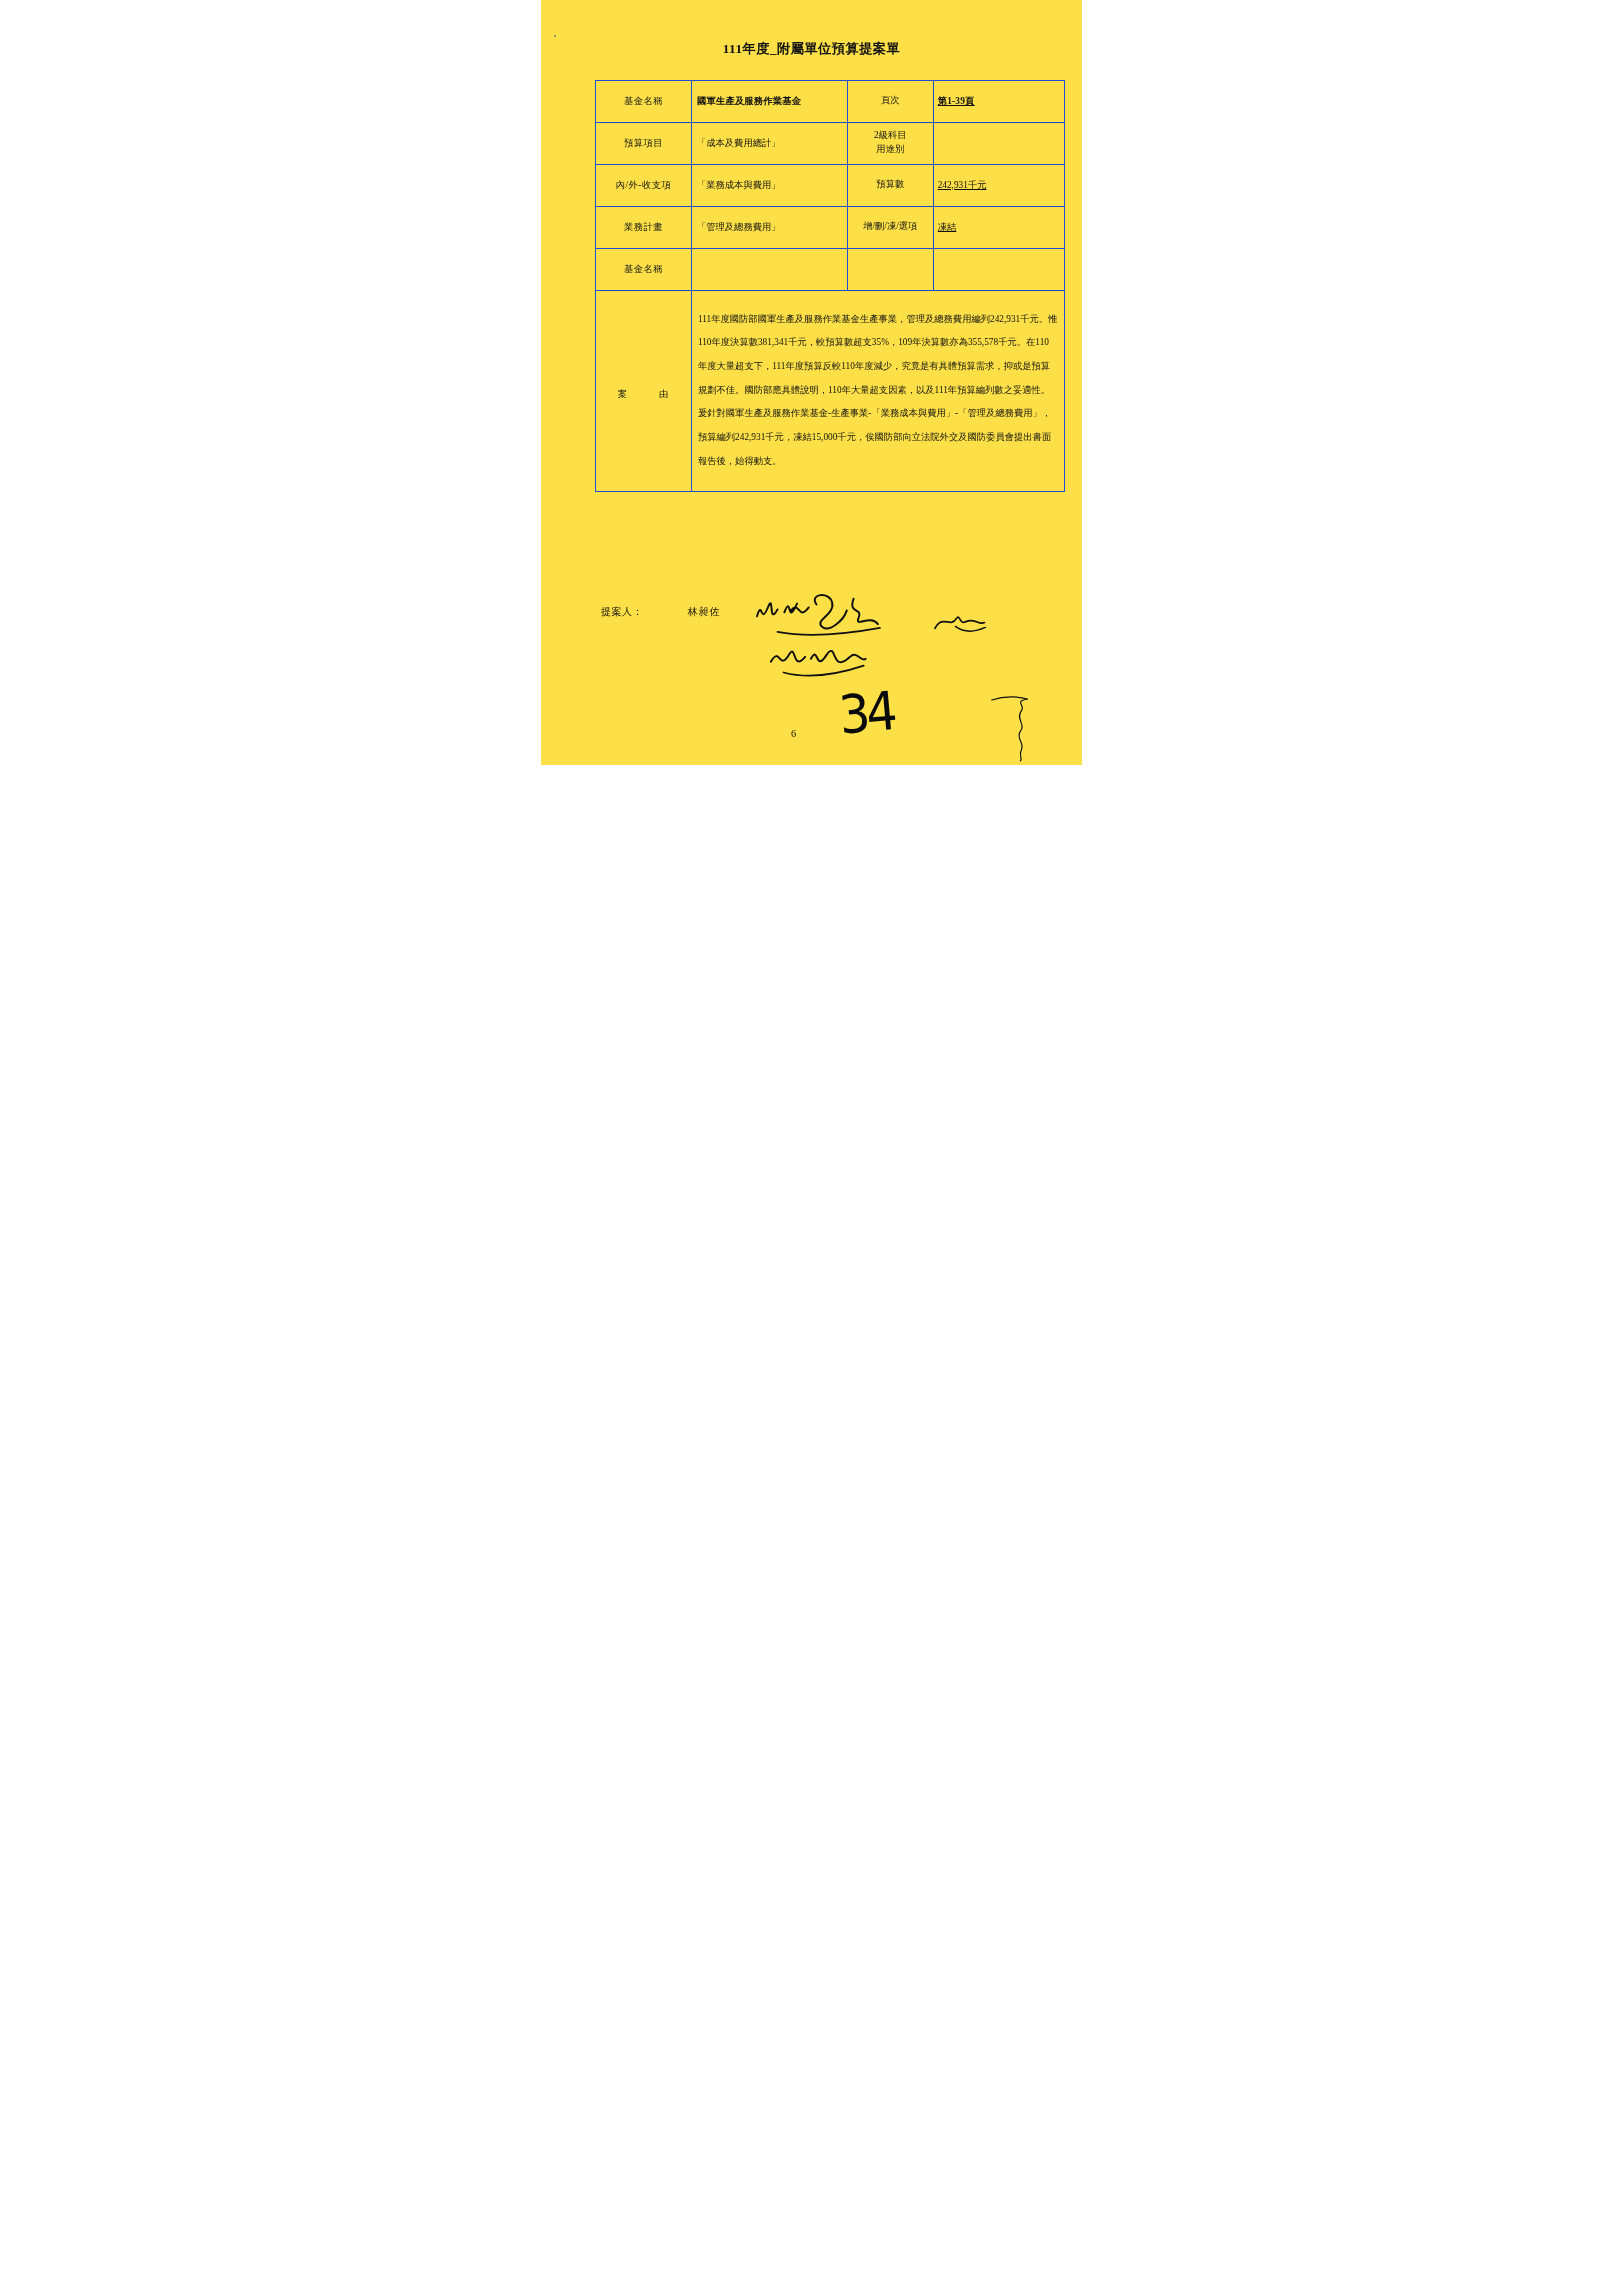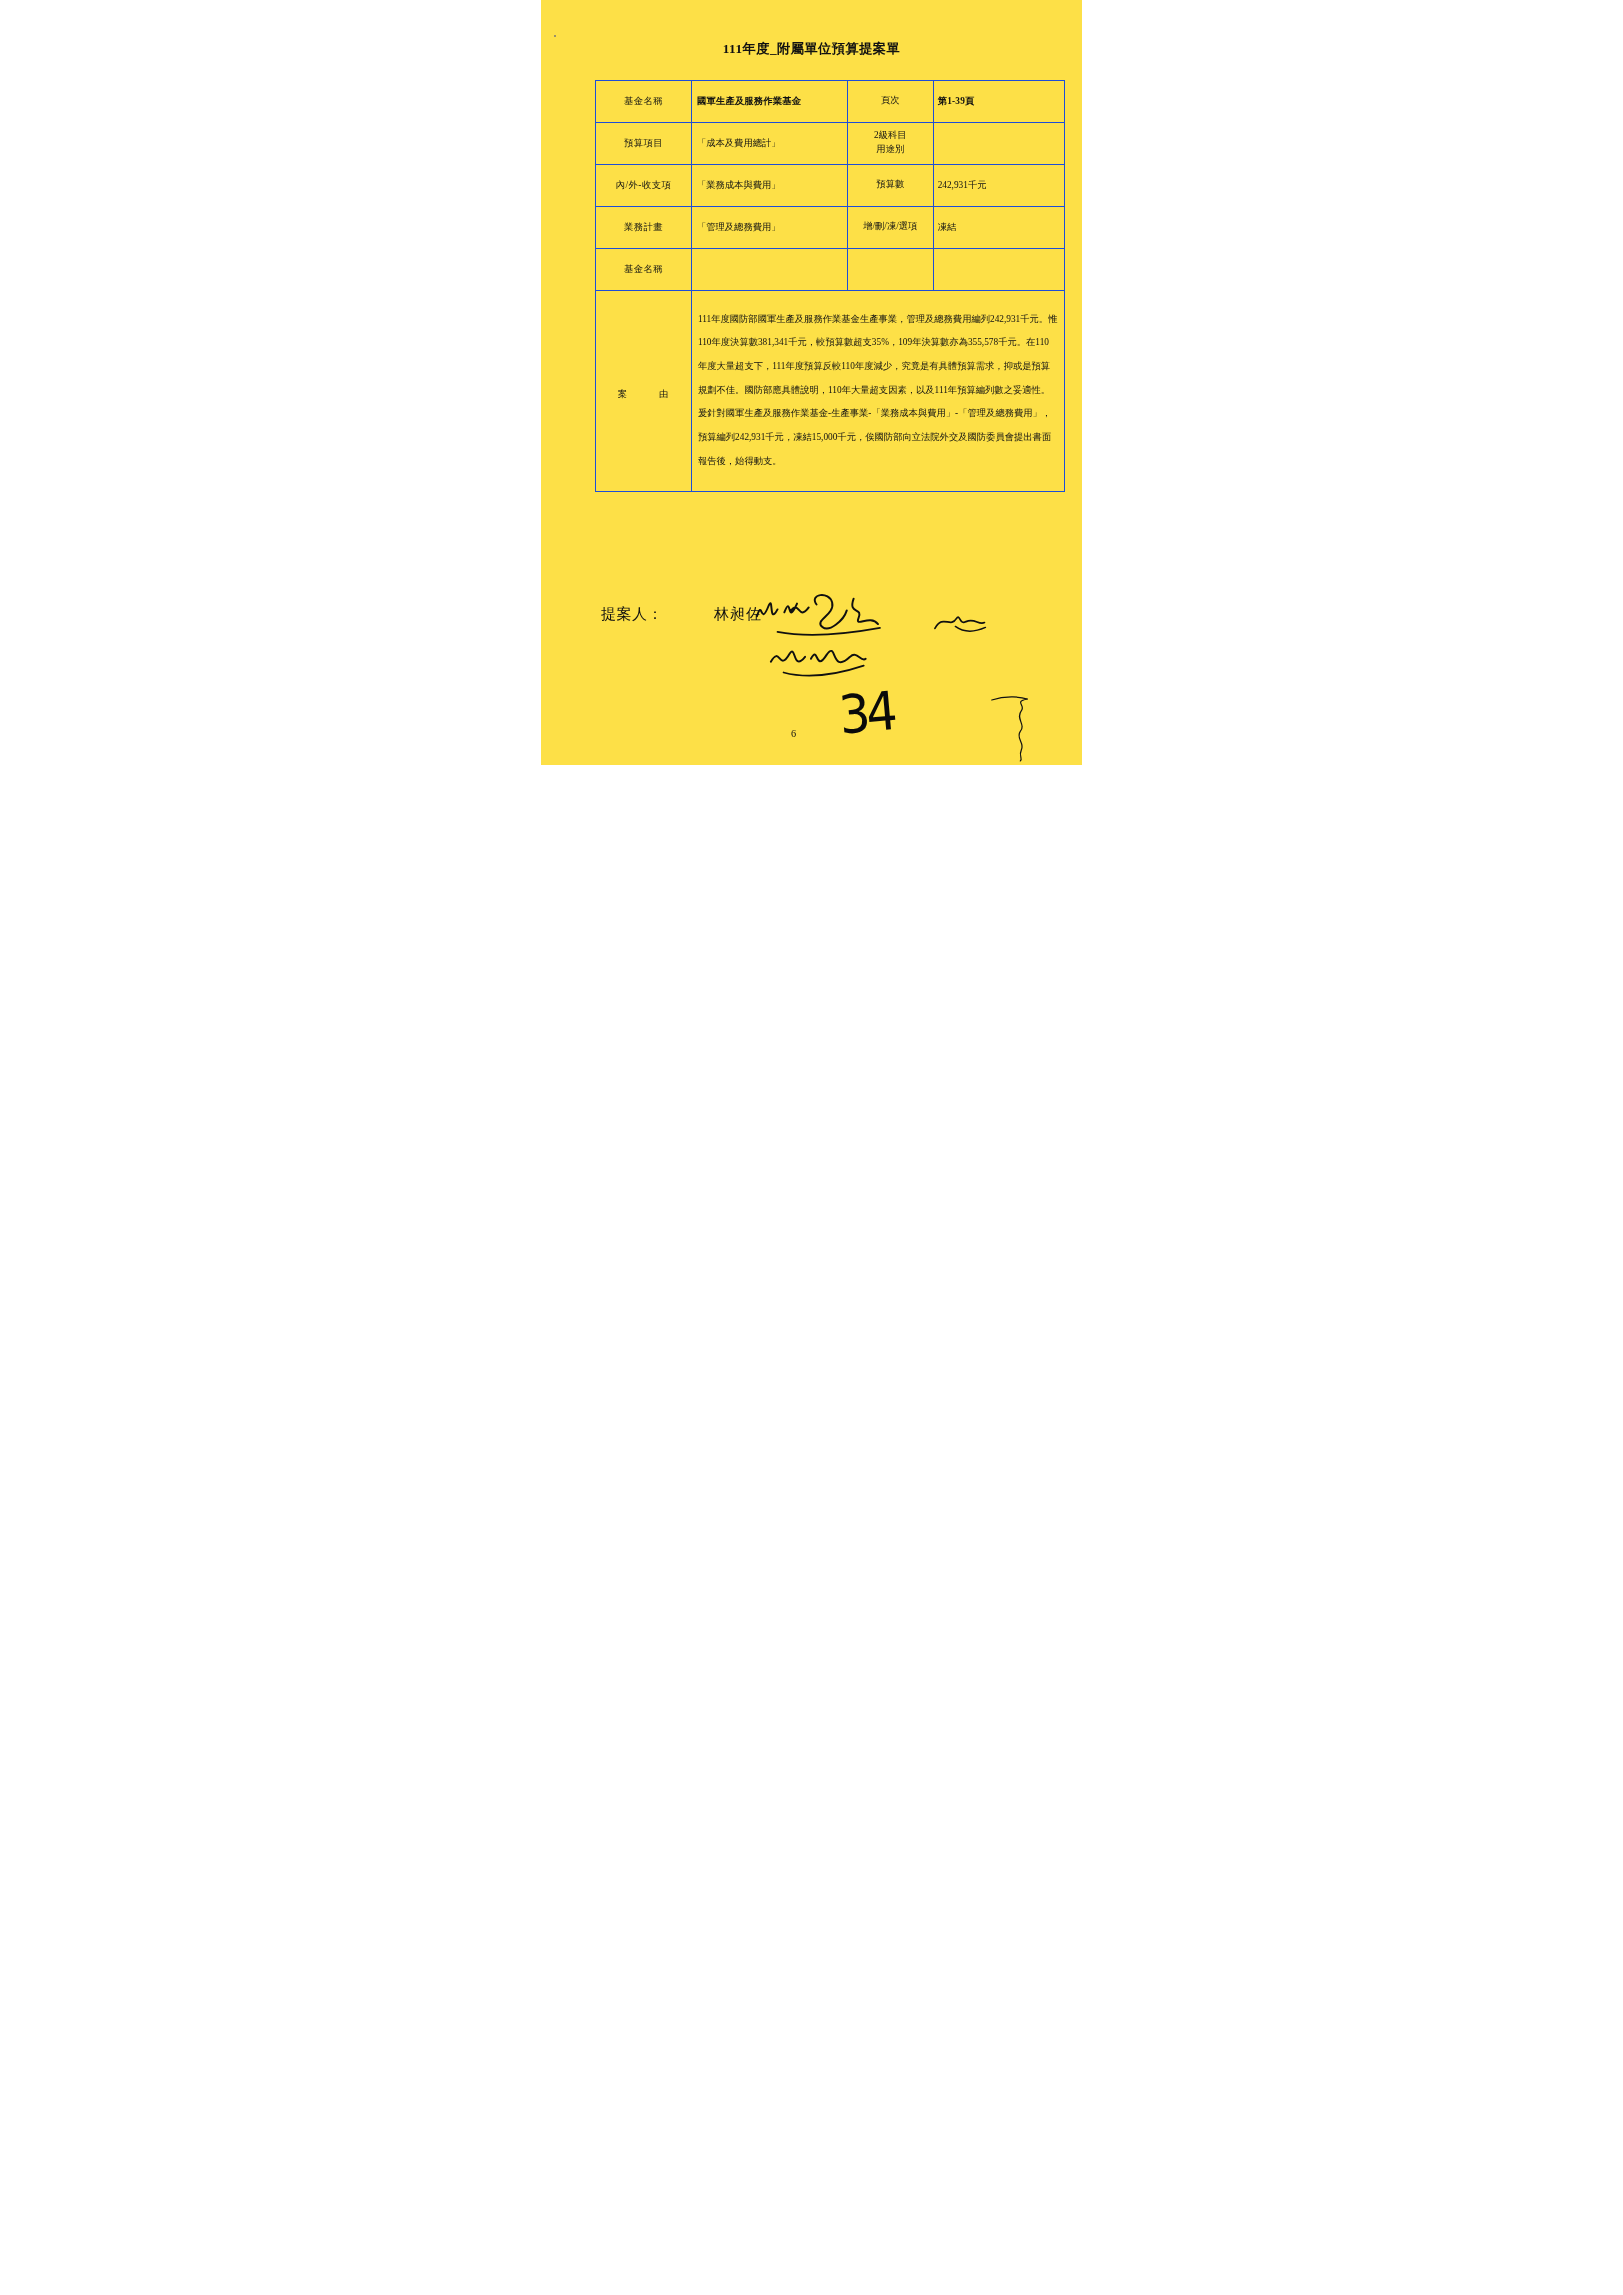--- a/index.html
+++ b/index.html
@@ -40,21 +40,21 @@
   .form-table td {
     border: 1px solid #1d4ed8;
     font-size: 9.3px;
     vertical-align: middle;
     overflow: hidden;
   }
   .form-table tr.frow { height: 42px; }
   .c1 { width: 93px; text-align: center; letter-spacing: 0.5px; }
   .c2 { width: 145px; text-align: left; padding: 2px 4.9px; font-family: Liberation Serif, serif; }
   .c3 { width: 83px; text-align: center; white-space: pre-line; line-height: 1.5; font-size: 8.8px; }
-  .c4 { width: 122px; text-align: left; padding: 2px 3.9px; }
+  .c4 { width: 122px; text-align: left; padding: 2px 3.9px; text-decoration: underline; }
   .form-table tr.r0 .c2, .form-table tr.r0 .c4 { font-weight: bold; letter-spacing: 0.2px; }
   tr.case-row { height: 201px; }
   .case-label {
     vertical-align: top;
     padding-top: 9px;
     font-size: 10.3px;
     letter-spacing: 1px;
   }
   .case-text {
     vertical-align: top;
@@ -62,22 +62,21 @@
     padding: 2.9px 5.9px 2.9px 5.9px;
     font-size: 9.3px;
     line-height: 2.55;
     white-space: normal;
     margin-top: 32px;
   }
   .proposer-row {
     position: absolute;
     left: 60px;
     top: 605px;
-    font-size: 15px;
-    font-family: Liberation Mono, monospace;
+    font-size: 10px;
   }
   .proposer-label { display: inline-block; letter-spacing: 0.5px; }
   .proposer-name { display: inline-block; margin-left: 42px; letter-spacing: 1px; }
   .sig { position: absolute; }
   .sig path { fill: none; stroke: #101010; stroke-linecap: round; stroke-linejoin: round; }
   .sig-main  { left: 206px; top: 585px; }
   .sig-sub   { left: 223px; top: 637px; }
   .sig-right { left: 387px; top: 608px; }
   .artifact  { left: 437px; top: 694px; }
   .hand-number {

